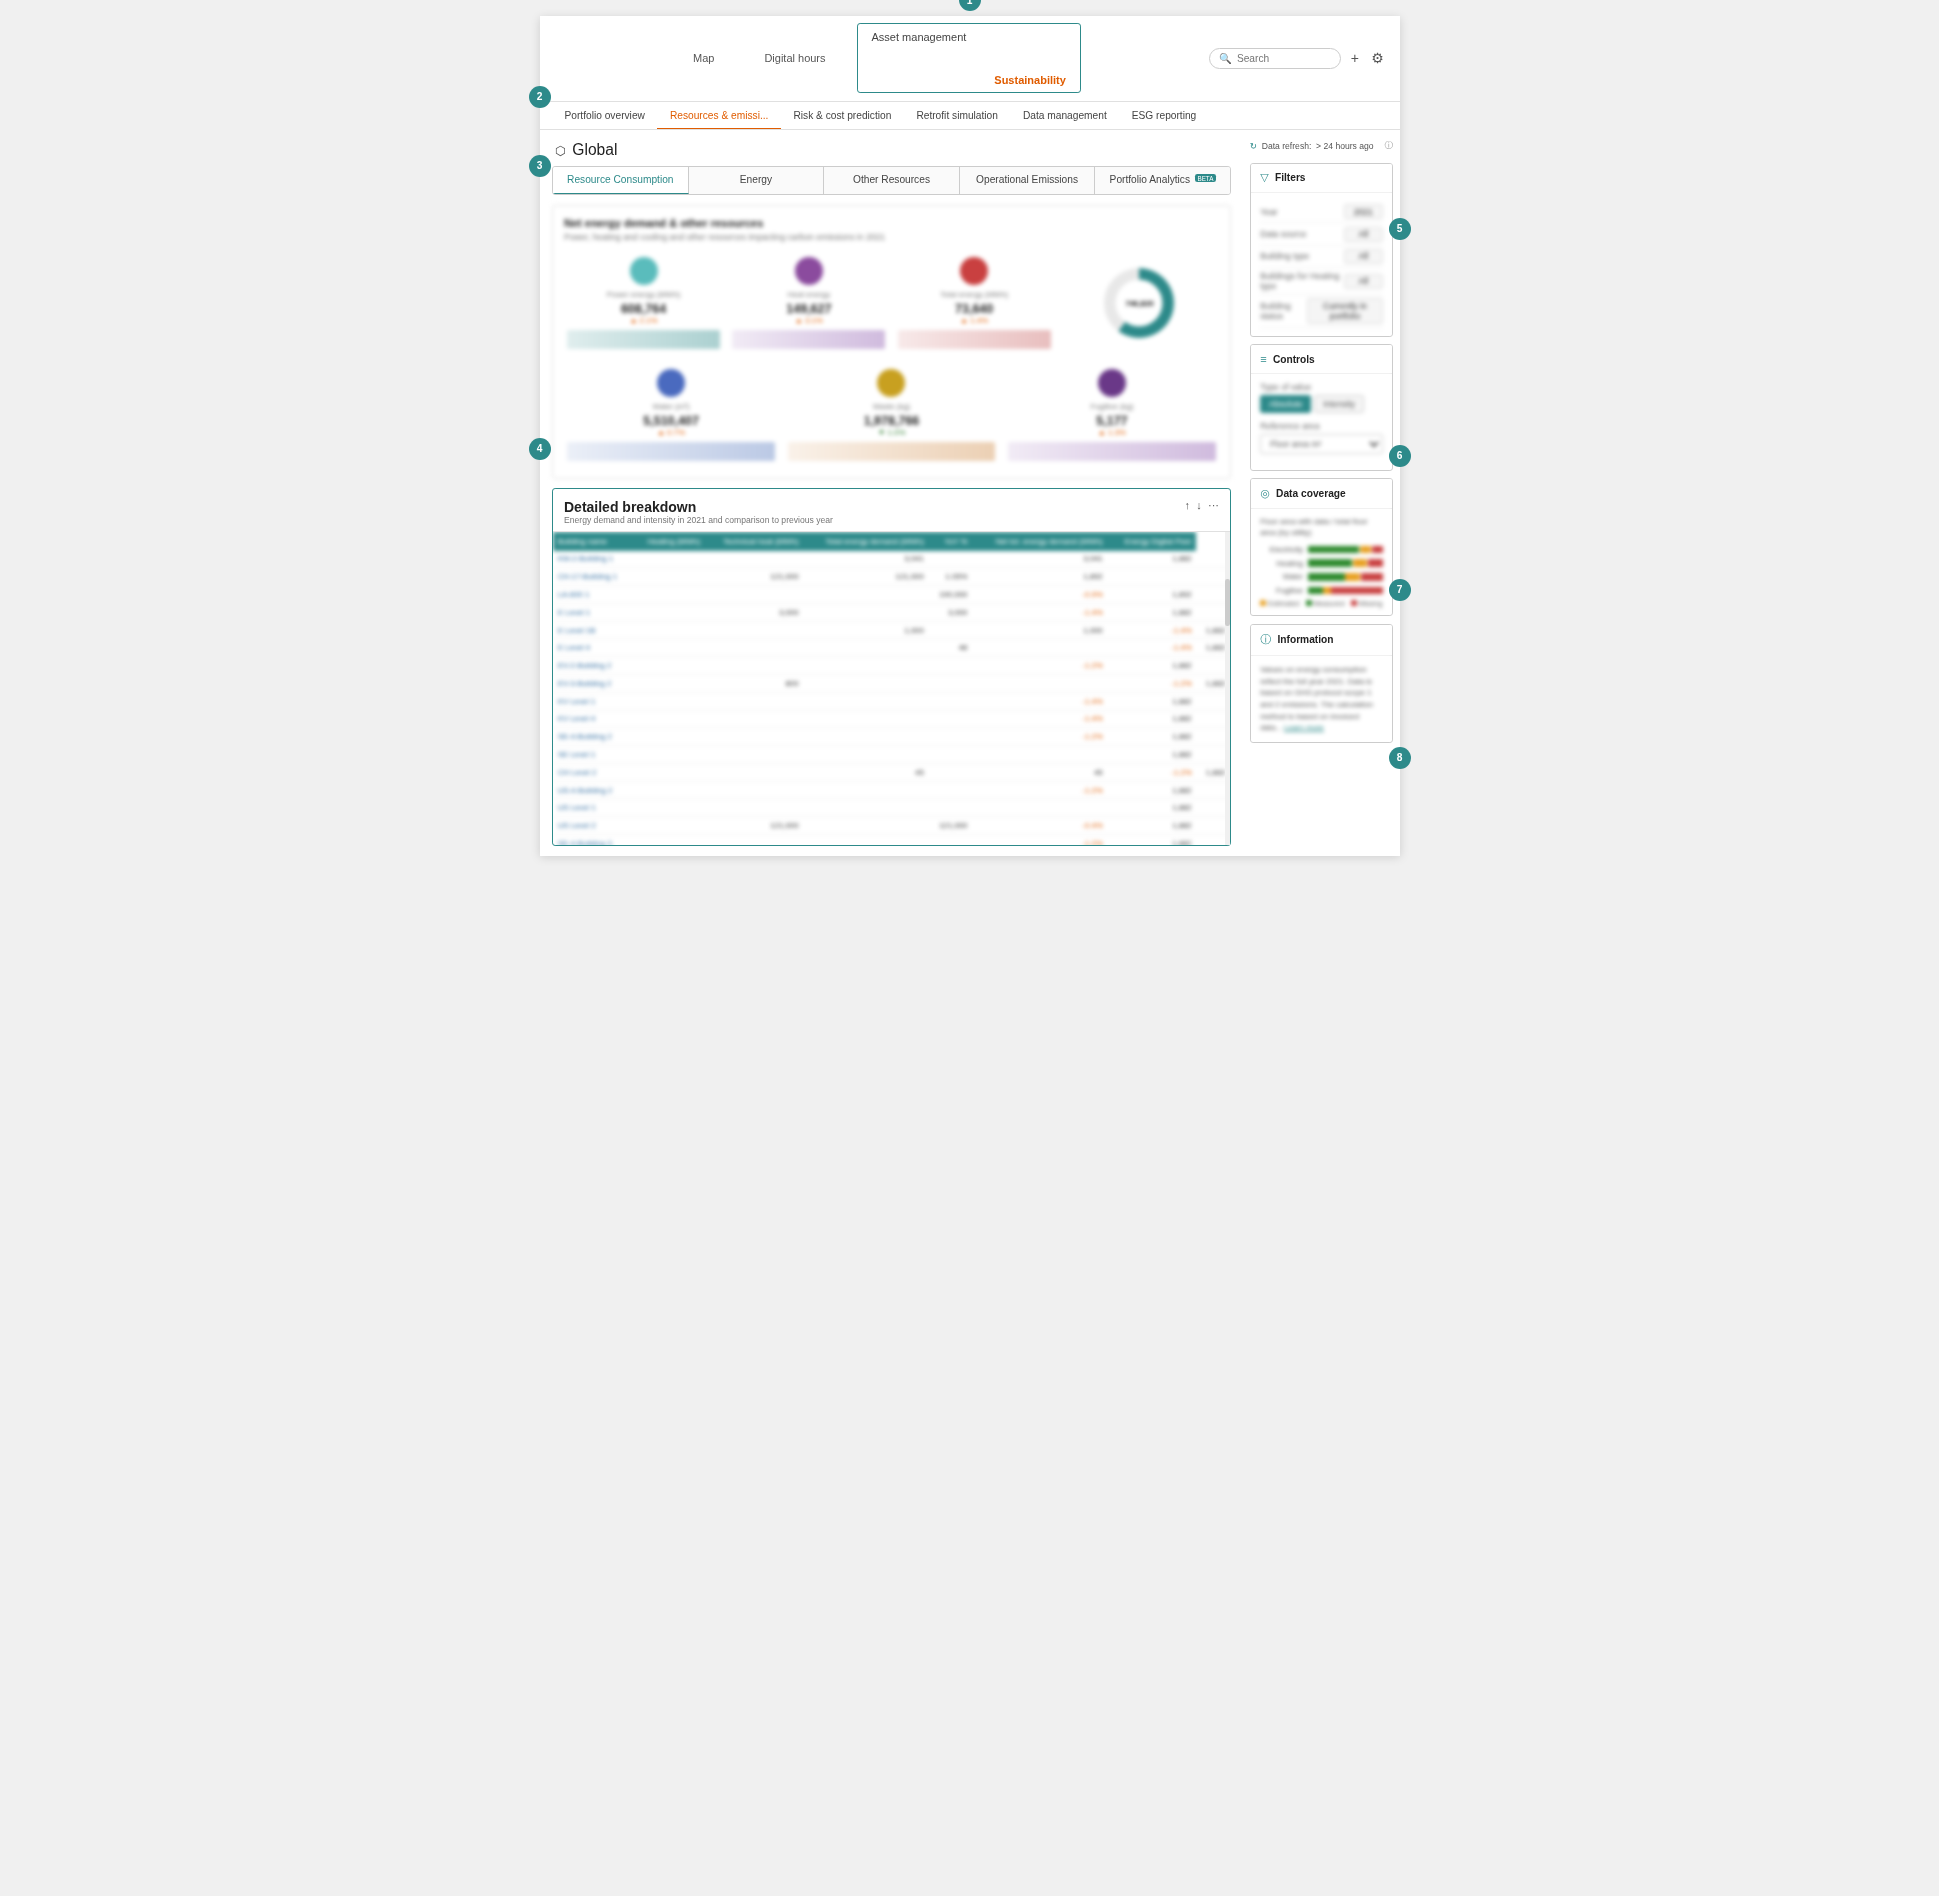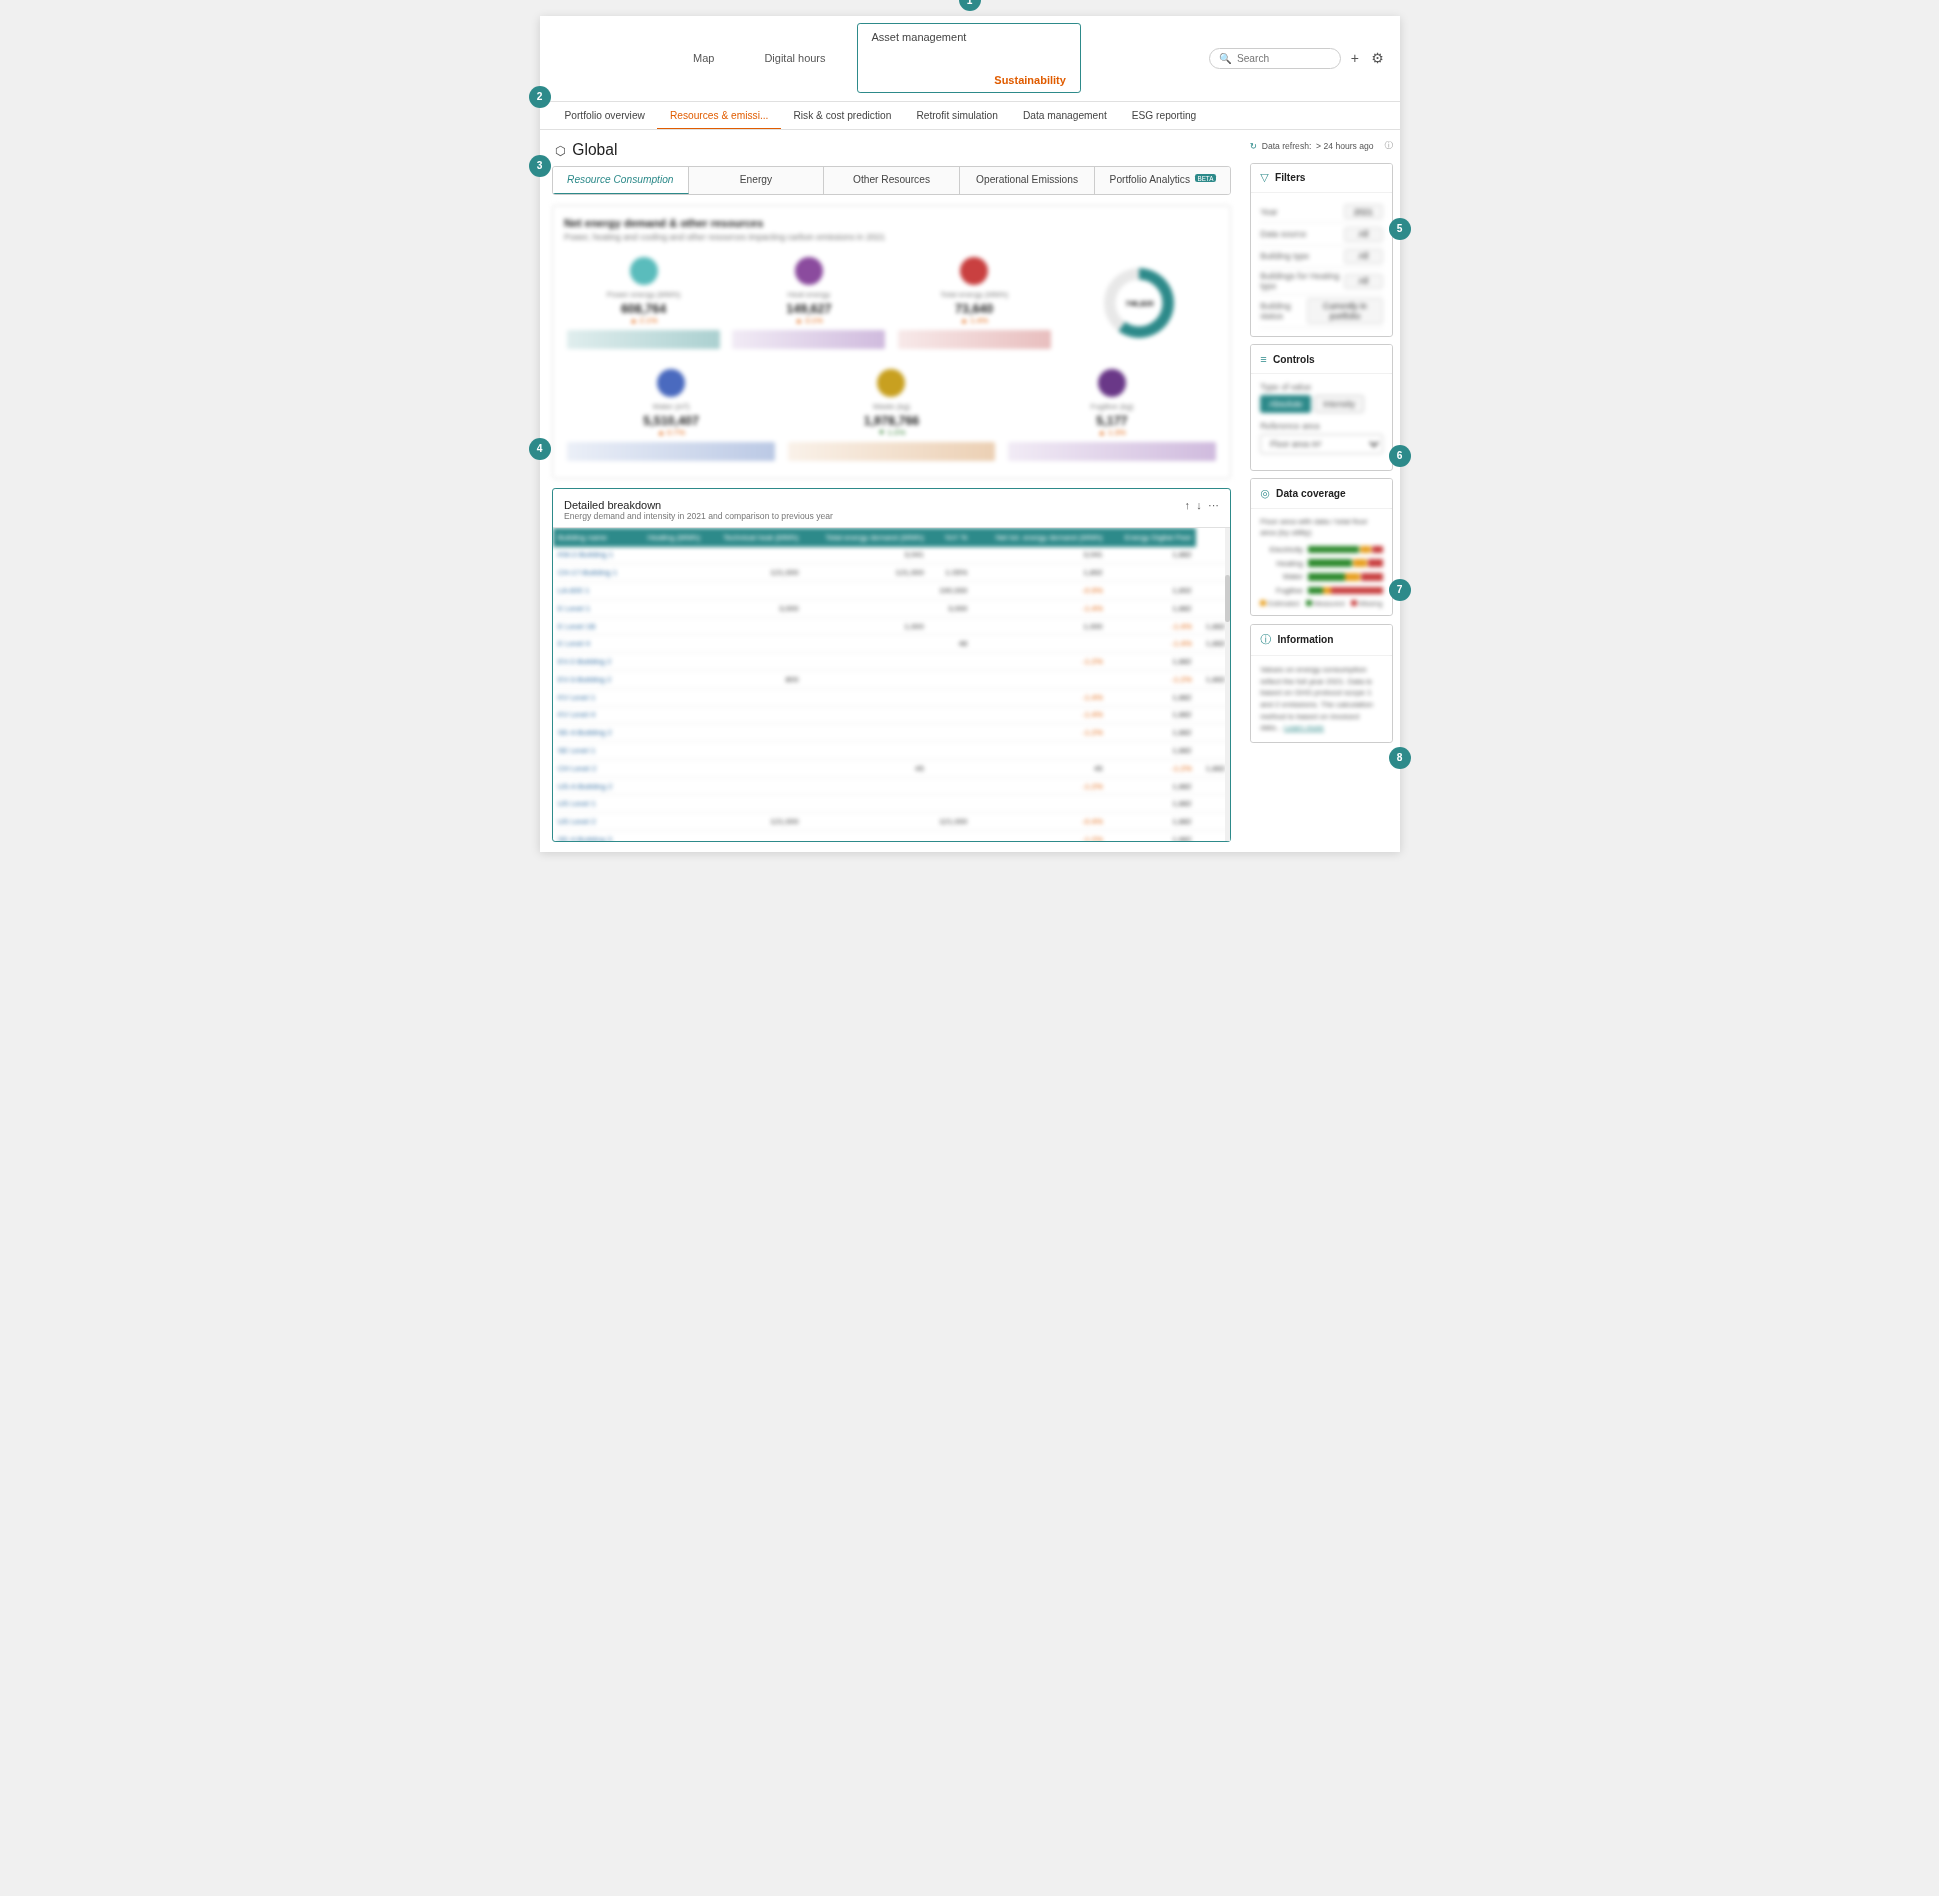--- a/index.html
+++ b/index.html
@@ -39,21 +39,21 @@
     .left-panel { flex: 1; padding: 0; }
 
     
     .page-title-row { display: flex; align-items: center; gap: 6.3px; padding: 11px 15.6px 6.3px; }
     .page-title { font-size: 15.6px; font-weight: 500; color: #222; }
 
     
     .content-tabs { display: flex; border: 0.8px solid #ccc; border-radius: 3.1px; margin: 0 12.5px 9.4px; overflow: hidden; }
     .content-tab { flex: 1; padding: 7.8px 6.3px; text-align: center; font-size: 10.2px; color: #444; cursor: pointer; border-right: 0.8px solid #ccc; background: #fafafa; }
     .content-tab:last-child { border-right: none; }
-    .content-tab.active { color: #2d8a8a; background: #fff; border-bottom: 1.6px solid #2d8a8a; font-style: italic; }
+    .content-tab.active { color: #2d8a8a; background: #fff; border-bottom: 1.6px solid #2d8a8a; }
     .content-tab .beta-badge { font-size: 6.3px; background: #2d8a8a; color: #fff; border-radius: 2.3px; padding: 0.8px 2.3px; margin-left: 2.3px; vertical-align: top; }
 
     
     .summary-section { margin: 0 12.5px 9.4px; border: 0.8px solid #e0e0e0; border-radius: 3.1px; padding: 11px; background: #fff; }
     .summary-title { font-size: 11px; font-weight: 600; color: #222; margin-bottom: 3.1px; }
     .summary-subtitle { font-size: 8.6px; color: #777; margin-bottom: 9.4px; }
 
     .metrics-grid { display: grid; grid-template-columns: 1fr 1fr 1fr 1fr; gap: 6.3px; }
     .metric-card { text-align: center; padding: 6.3px 3.1px; position: relative; }
     .metric-circle { width: 28px; height: 28px; border-radius: 50%; margin: 0 auto 4.7px; }
@@ -71,21 +71,21 @@
     .donut-chart { width: 70px; height: 70px; border-radius: 50%; background: conic-gradient(#2d8a8a 0% 60%, #e8e8e8 60% 100%); position: relative; }
     .donut-chart::after { content: ''; position: absolute; top: 50%; left: 50%; transform: translate(-50%, -50%); width: 47px; height: 47px; border-radius: 50%; background: #fff; }
     .donut-value { position: absolute; top: 50%; left: 50%; transform: translate(-50%, -50%); font-size: 8.6px; font-weight: 700; z-index: 2; }
 
     
     .blurred { filter: blur(2.3px); user-select: none; }
 
     
     .breakdown-section { margin: 0 12.5px 9.4px; border: 0.8px solid #2d8a8a; border-radius: 3.1px; padding: 0; background: #fff; }
     .breakdown-header { padding: 9.4px 11px 6.3px; border-bottom: 0.8px solid #e0e0e0; display: flex; justify-content: space-between; align-items: flex-start; }
-    .breakdown-title { font-size: 11px; font-weight: 400; color: #222; }
+    .breakdown-title { font-size: 14px; font-weight: 700; color: #222; }
     .breakdown-subtitle { font-size: 8.6px; color: #777; }
     .breakdown-actions { display: flex; gap: 6.3px; align-items: center; }
     .icon-btn { background: none; border: none; cursor: pointer; color: #555; font-size: 11px; }
 
     
     .data-table { width: 100%; border-collapse: collapse; font-size: 7.8px; }
     .data-table thead tr { background: #2d8a8a; color: #fff; }
     .data-table thead th { padding: 4.7px 4.7px; text-align: right; font-weight: 500; font-size: 7.8px; }
     .data-table thead th:first-child { text-align: left; }
     .data-table tbody tr { border-bottom: 0.8px solid #f0f0f0; }

